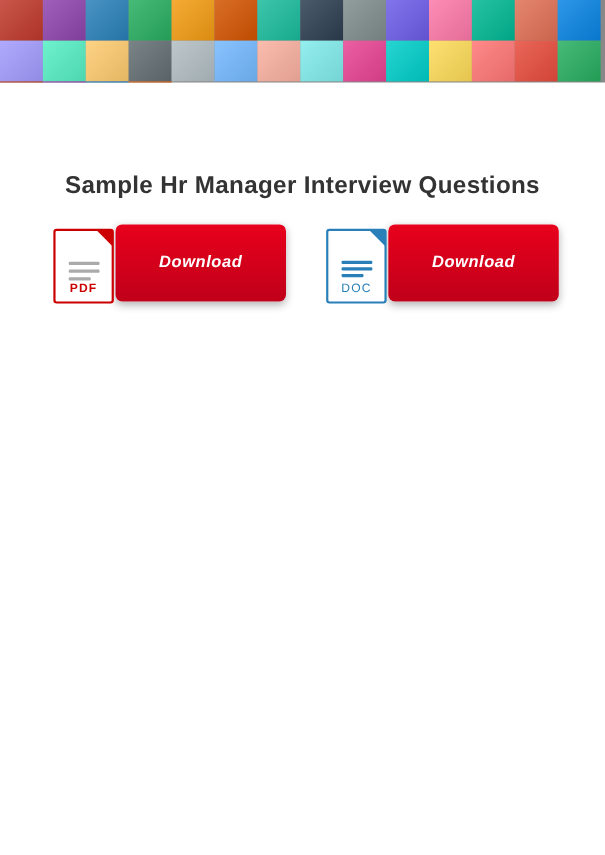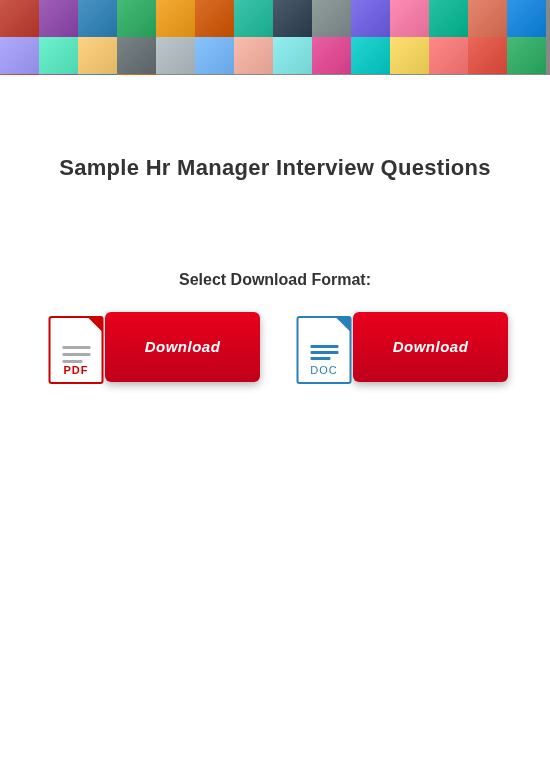--- a/index.html
+++ b/index.html
@@ -290,21 +290,20 @@
     </div>
     <div style="width: 39px; height: 37px; background: rgb(211, 84, 0); display: inline-block; flex-shrink: 0;">
       <div style="width: 100%; height: 100%; background: linear-gradient(135deg, rgba(255, 255, 255, 0.15) 0%, rgba(0, 0, 0, 0.1) 100%);"></div>
     </div>
   </div>
 
 <div class="main-content">
 
   <h1 class="page-title">Sample Hr Manager Interview Questions</h1>
 
-  <p class="select-format-label">Select Download Format:</p>
 
   <div class="download-buttons-row">
 
     <div class="download-group">
       <div class="file-icon pdf-icon">
         <div class="file-icon-body">
           <div class="file-icon-corner"></div>
           <div class="file-icon-lines">
             <div class="file-line" style="width:28px;"></div>
             <div class="file-line" style="width:28px;"></div>

